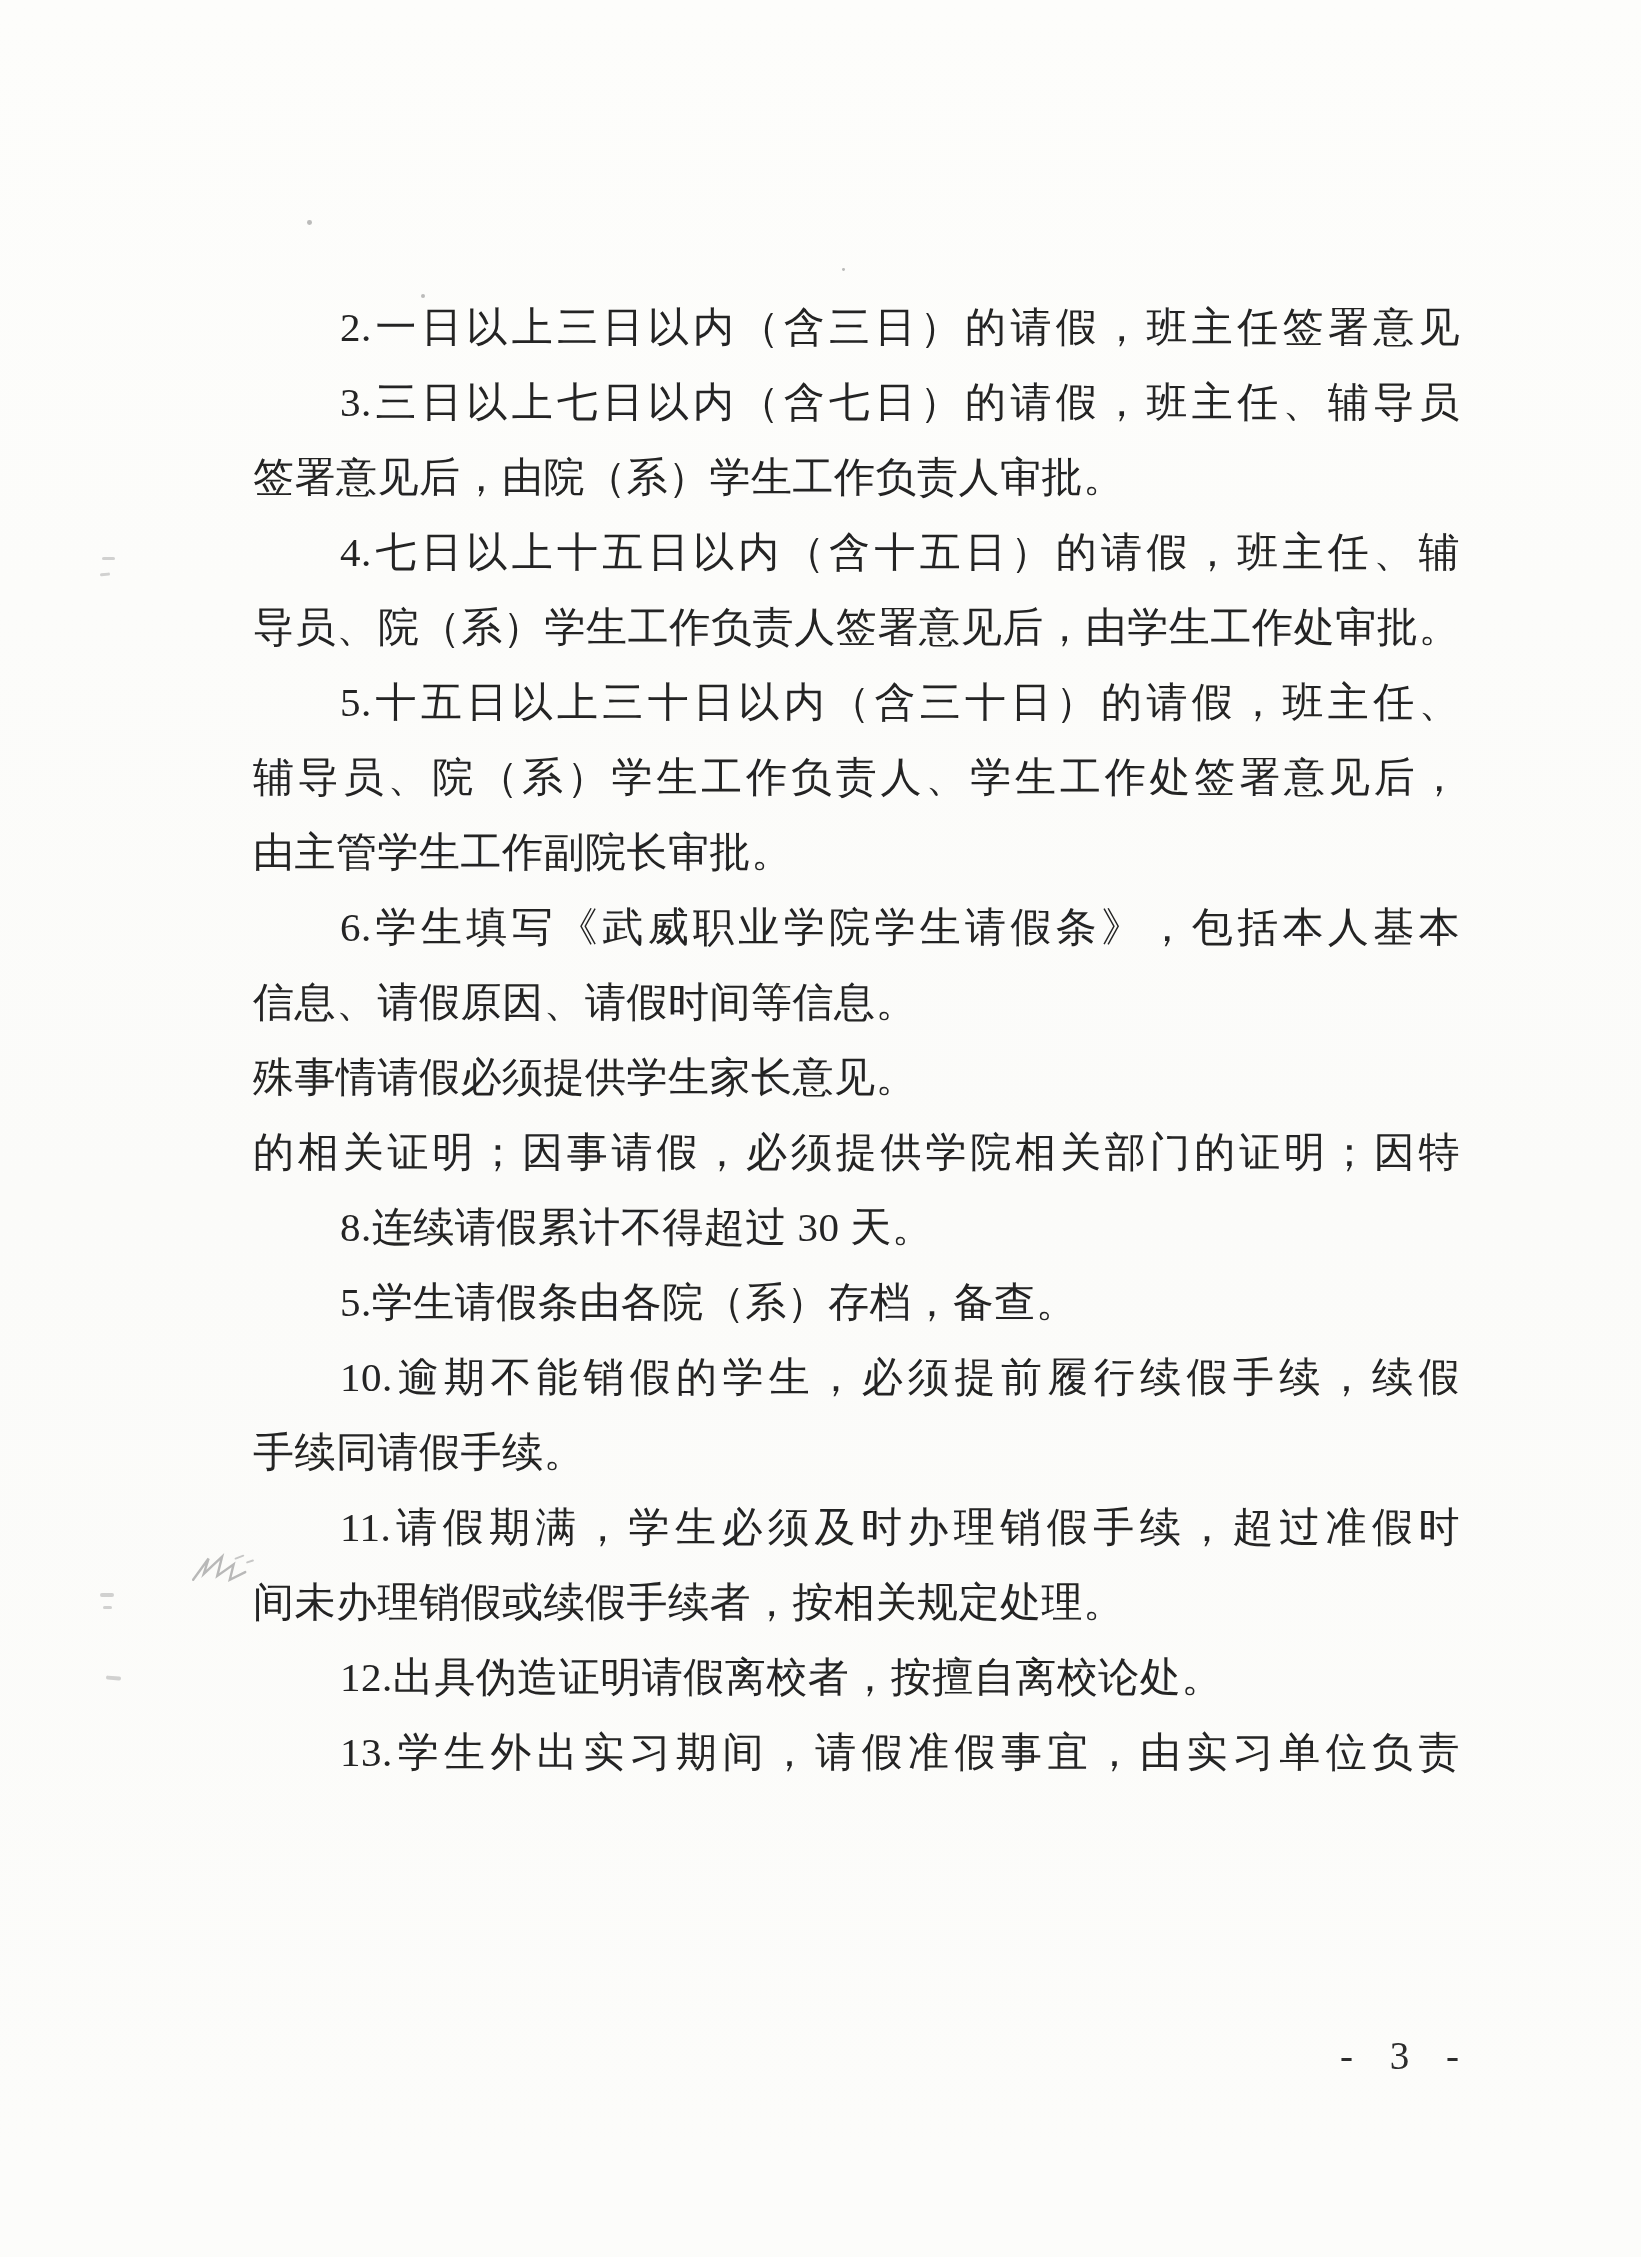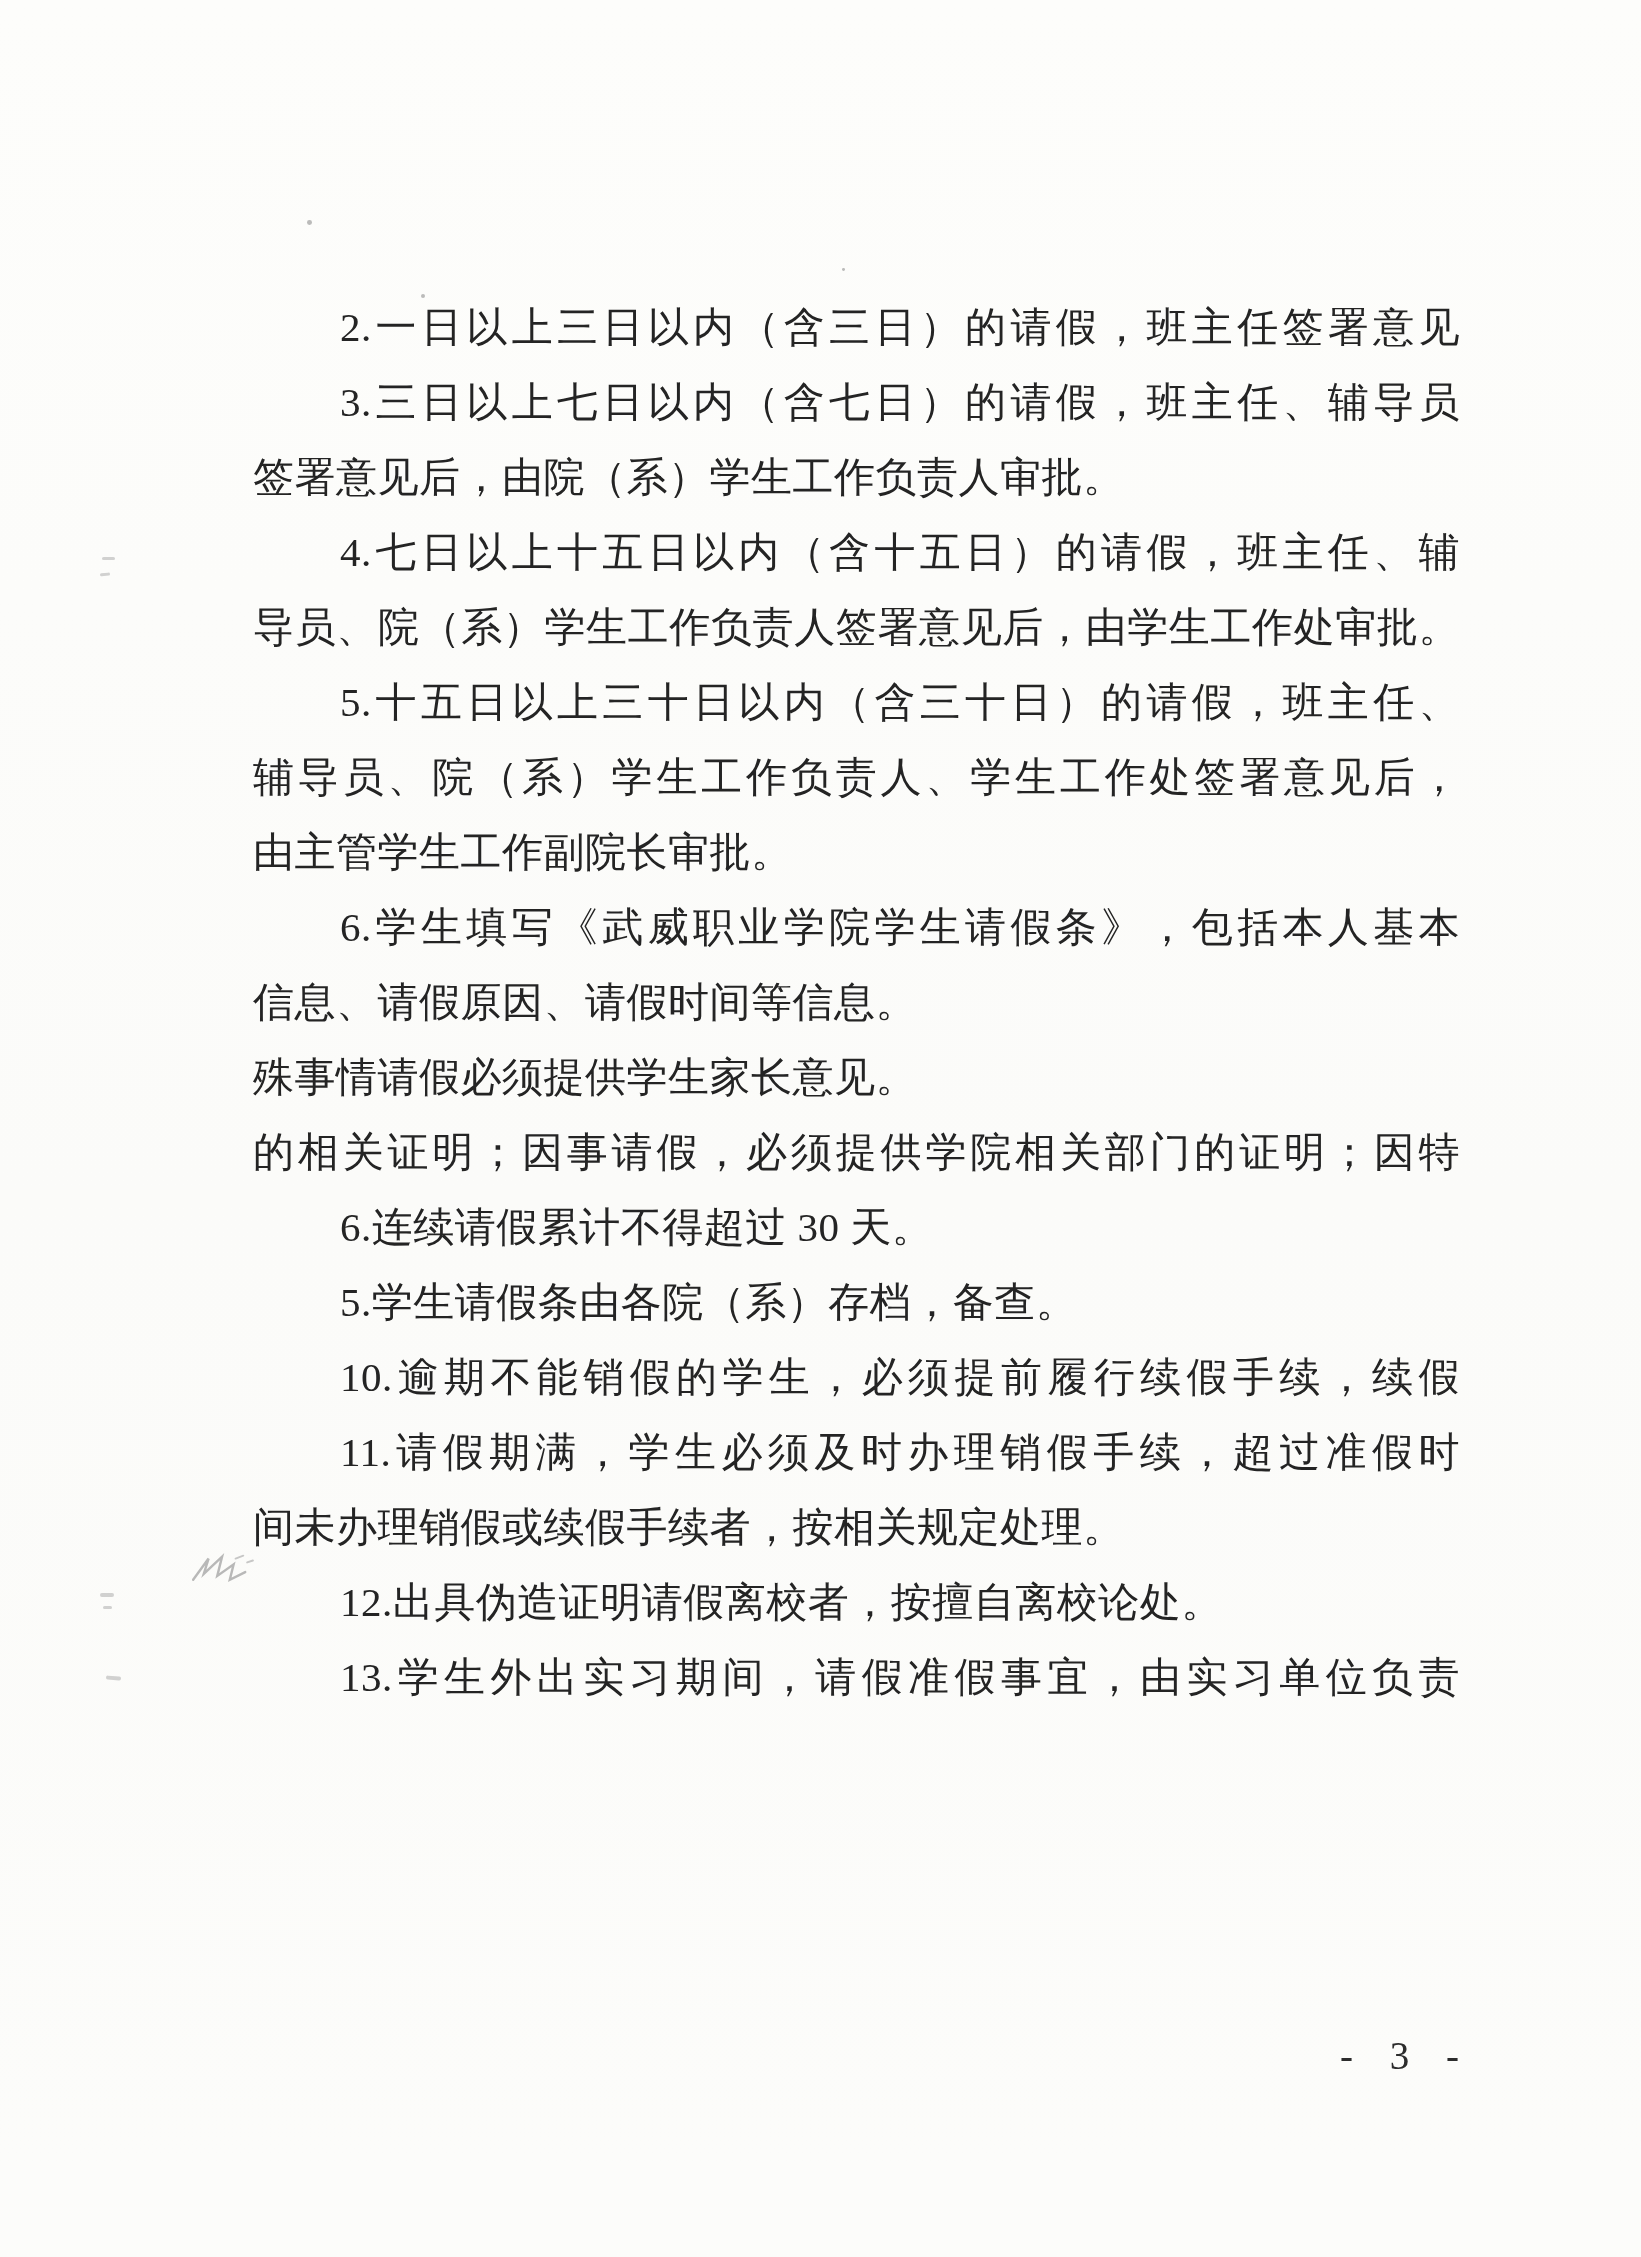--- a/index.html
+++ b/index.html
@@ -93,29 +93,30 @@
       <div class="ln ind fill">6.学生填写《武威职业学院学生请假条》，包括本人基本</div>
       <div class="ln end">信息、请假原因、请假时间等信息。</div>
     </div>
 
     <div class="para">
       <div class="ln end">殊事情请假必须提供学生家长意见。</div>
       <div class="ln fill">的相关证明；因事请假，必须提供学院相关部门的证明；因特</div>
     </div>
 
     <div class="para">
-      <div class="ln ind end">6.连续请假累计不得超过 30 天。</div>
+      <div class="ln ind end">8.连续请假累计不得超过 30 天。</div>
     </div>
 
     <div class="para">
       <div class="ln ind end">5.学生请假条由各院（系）存档，备查。</div>
     </div>
 
     <div class="para">
       <div class="ln ind fill">10.逾期不能销假的学生，必须提前履行续假手续，续假</div>
+      <div class="ln end">手续同请假手续。</div>
     </div>
 
     <div class="para">
       <div class="ln ind fill">11.请假期满，学生必须及时办理销假手续，超过准假时</div>
       <div class="ln end">间未办理销假或续假手续者，按相关规定处理。</div>
     </div>
 
     <div class="para">
       <div class="ln ind end">12.出具伪造证明请假离校者，按擅自离校论处。</div>
     </div>

